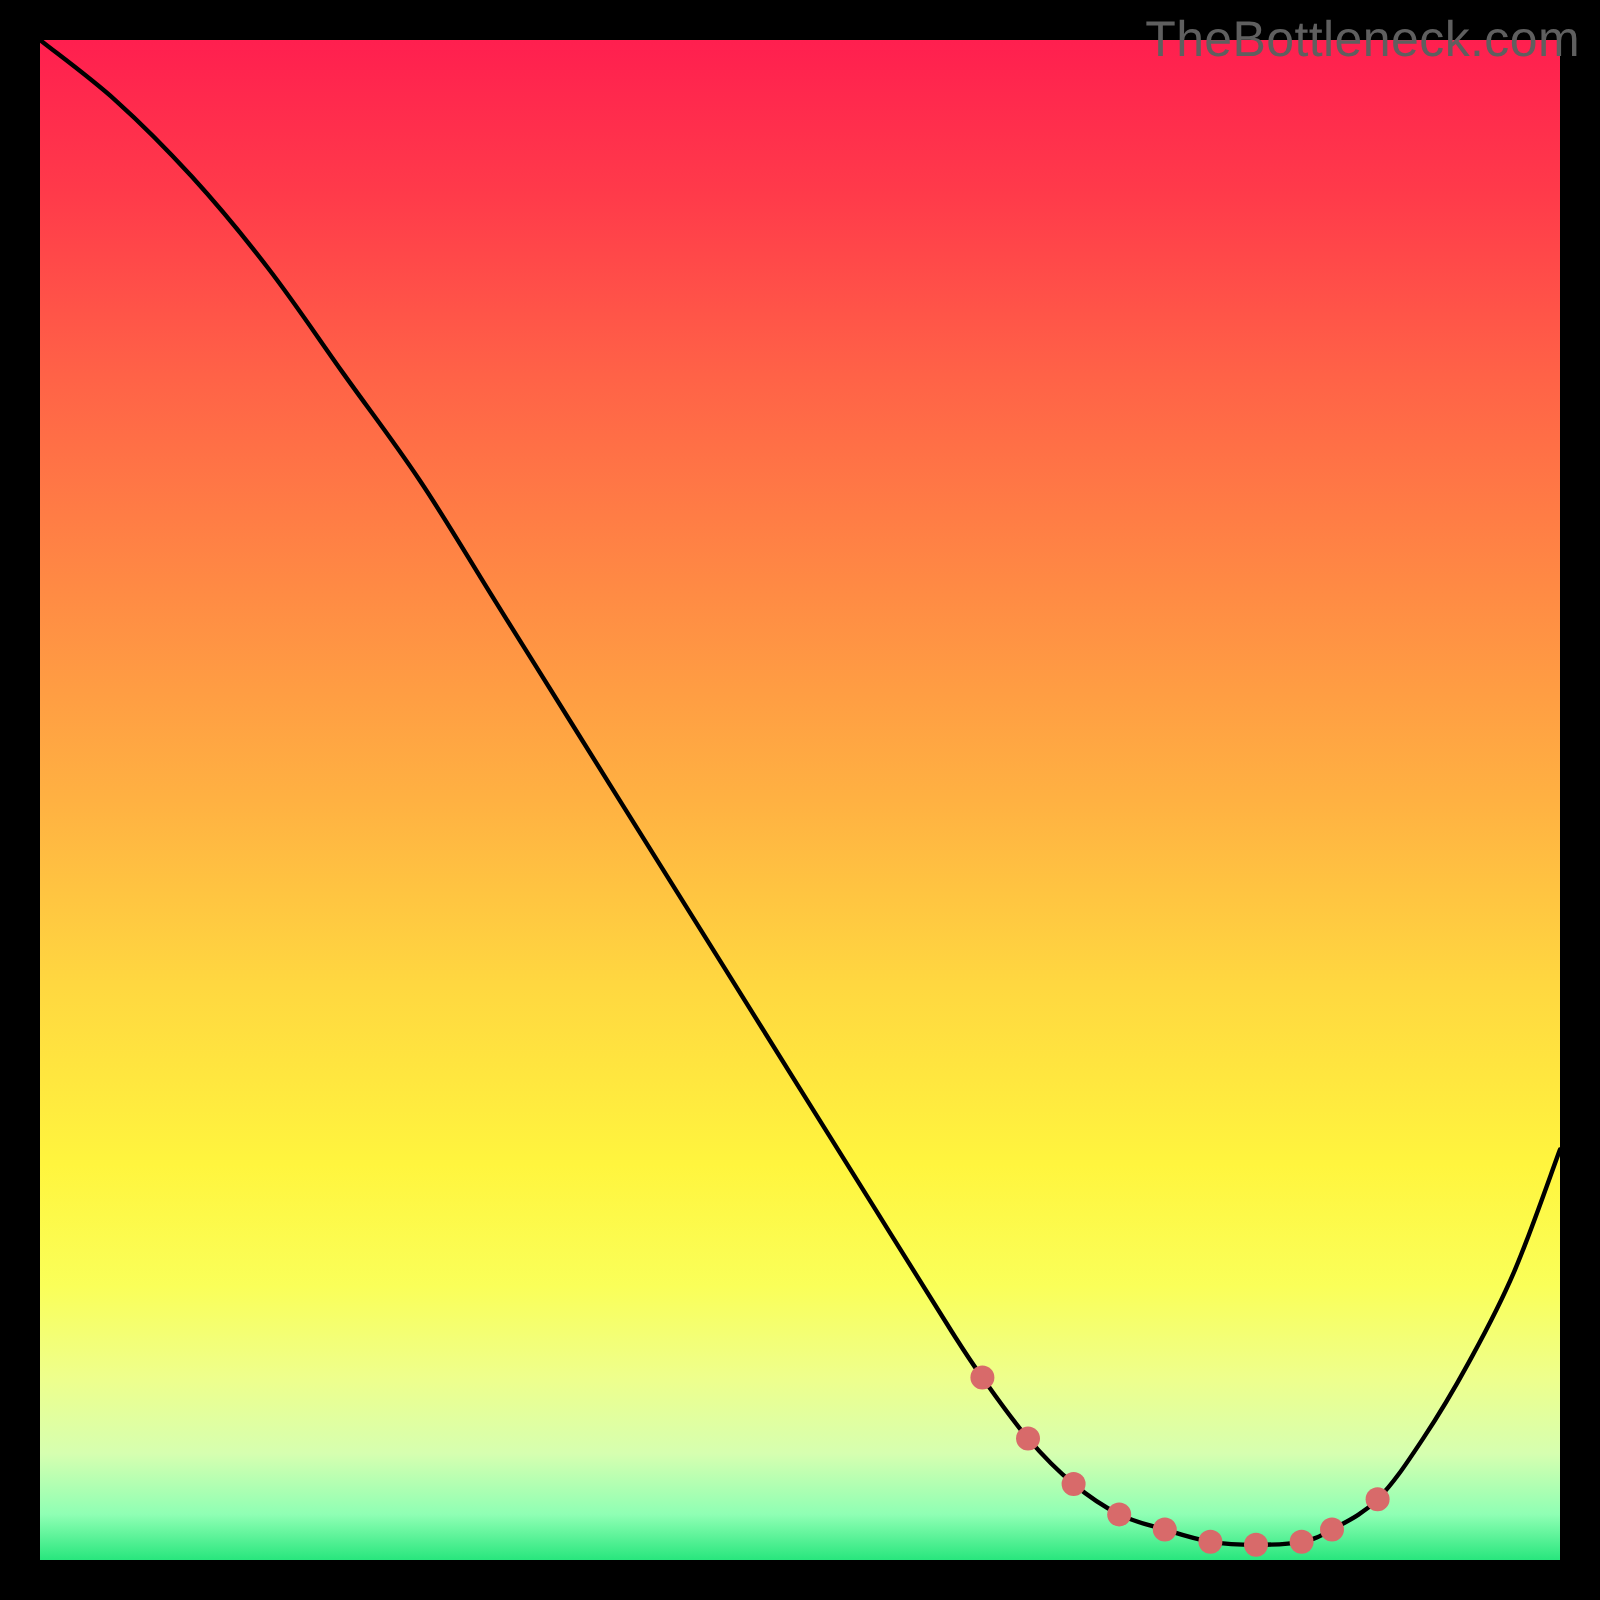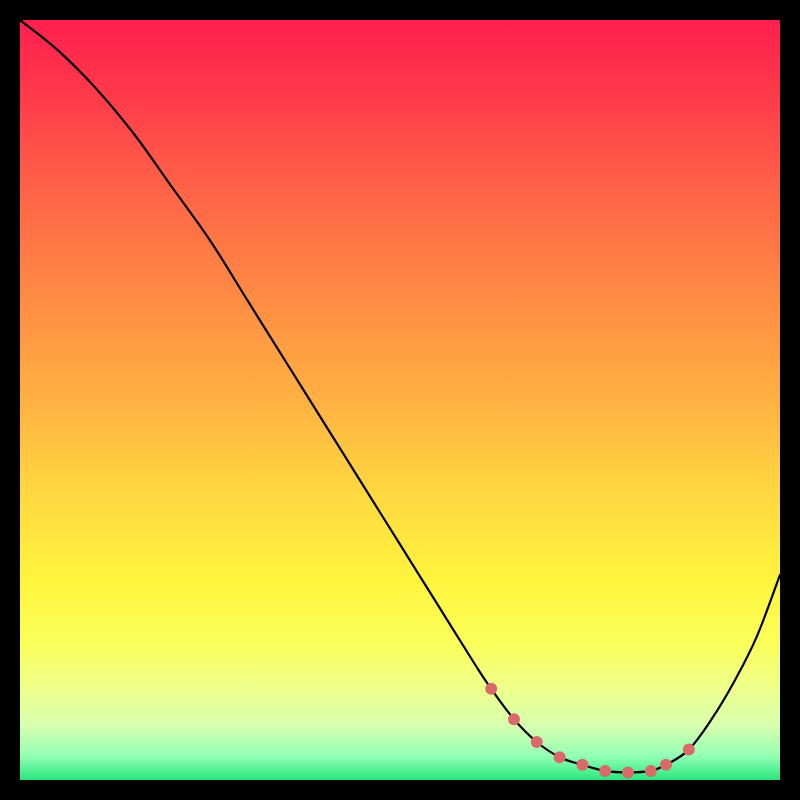--- a/index.html
+++ b/index.html
@@ -61,20 +61,21 @@
     top: 0;
     width: 760px;
     height: 760px;
     z-index: 2;
   }
 </style>
 </head>
 <body>
 
 <div class="outer">
+  <div class="watermark">TheBottleneck.com</div>
 
   <div class="plot">
     <div class="gradient"></div>
     <svg class="curve" viewBox="0 0 760 760" preserveAspectRatio="none">
       <path id="curve-path" fill="none" stroke="#000000" stroke-width="2.2" stroke-linejoin="round" stroke-linecap="round" d="M 0.0 0.0 C 6.8 5.5, 24.3 18.1, 38.0 30.4 C 51.7 42.7, 62.3 53.4, 76.0 68.4 C 89.7 83.4, 100.3 96.2, 114.0 114.0 C 127.7 131.8, 138.3 148.0, 152.0 167.2 C 165.7 186.4, 176.3 199.9, 190.0 220.4 C 203.7 240.9, 214.3 259.3, 228.0 281.2 C 241.7 303.1, 252.3 320.1, 266.0 342.0 C 279.7 363.9, 290.3 380.9, 304.0 402.8 C 317.7 424.7, 328.3 441.7, 342.0 463.6 C 355.7 485.5, 366.3 502.5, 380.0 524.4 C 393.7 546.3, 404.3 563.3, 418.0 585.2 C 431.7 607.1, 446.4 631.0, 456.0 646.0 C 465.6 661.0, 464.4 659.2, 471.2 668.8 C 478.0 678.4, 485.8 689.6, 494.0 699.2 C 502.2 708.8, 508.6 715.2, 516.8 722.0 C 525.0 728.8, 531.4 733.1, 539.6 737.2 C 547.8 741.3, 554.2 742.3, 562.4 744.8 C 570.6 747.3, 577.0 749.5, 585.2 750.9 C 593.4 752.2, 599.8 752.4, 608.0 752.4 C 616.2 752.4, 624.0 752.2, 630.8 750.9 C 637.6 749.5, 639.2 748.6, 646.0 744.8 C 652.8 741.0, 660.6 737.8, 668.8 729.6 C 677.0 721.4, 683.4 711.5, 691.6 699.2 C 699.8 686.9, 706.2 676.2, 714.4 661.2 C 722.6 646.2, 729.0 634.8, 737.2 615.6 C 745.4 596.4, 755.9 565.7, 760.0 554.8"></path>
       <g id="dot-group">
           <circle cx="471.2" cy="668.8" r="6" fill="#d86a6a"></circle>
           <circle cx="494.0" cy="699.2" r="6" fill="#d86a6a"></circle>
           <circle cx="516.8" cy="722.0" r="6" fill="#d86a6a"></circle>
           <circle cx="539.6" cy="737.2" r="6" fill="#d86a6a"></circle>

